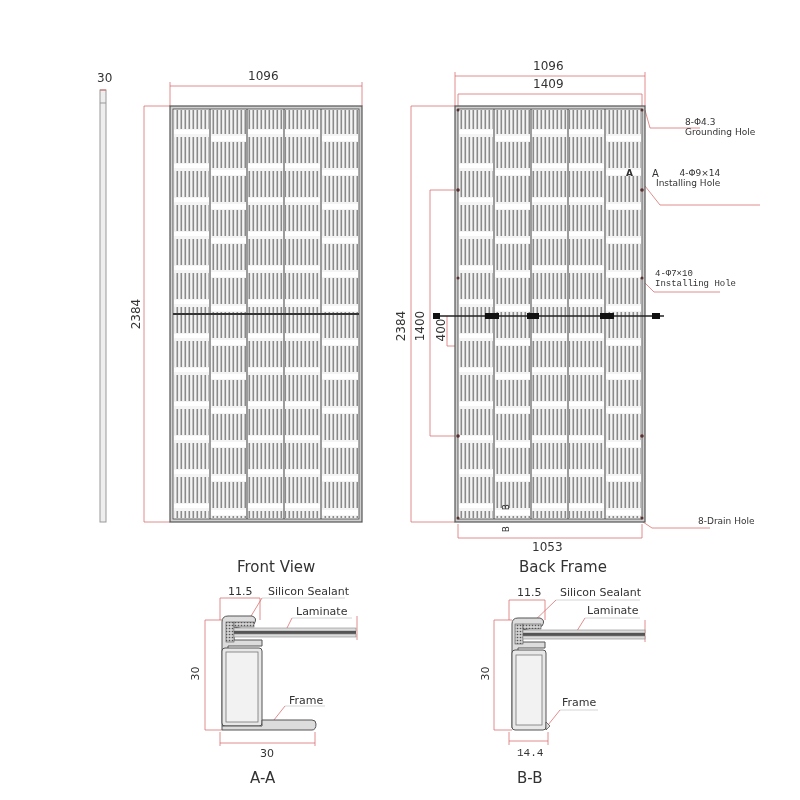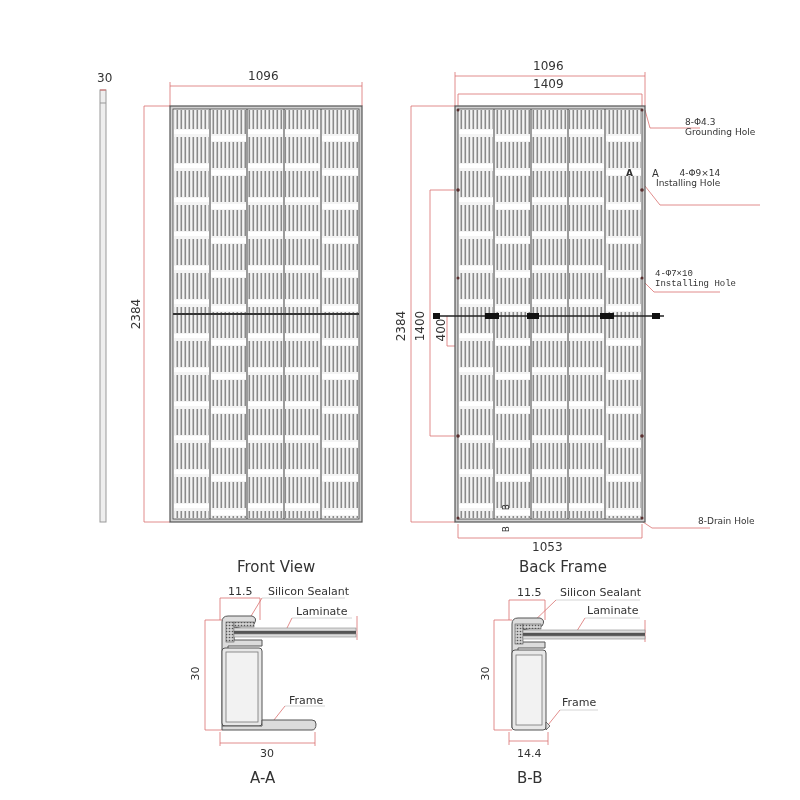--- a/index.html
+++ b/index.html
@@ -233,14 +233,14 @@
 <div class="lbl dim" style="left:289px;top:695px;font-size:11px;">Frame</div>
 <div class="lbl dim rot" style="left:188px;top:668px;font-size:11px;">30</div>
 <div class="lbl dim" style="left:260px;top:748px;font-size:11px;">30</div>
 <div class="lbl title" style="left:250px;top:771px;">A-A</div>
 
 <div class="lbl dim" style="left:517px;top:587px;font-size:11px;">11.5</div>
 <div class="lbl dim" style="left:560px;top:587px;font-size:11px;">Silicon Sealant</div>
 <div class="lbl dim" style="left:587px;top:605px;font-size:11px;">Laminate</div>
 <div class="lbl dim" style="left:562px;top:697px;font-size:11px;">Frame</div>
 <div class="lbl dim rot" style="left:478px;top:668px;font-size:11px;">30</div>
-<div class="lbl dim" style="left:517px;top:748px;font-size:11px;">14.4</div>
+<div class="lbl dim" style="left:517px;top:748px;font-size:11px;font-family:Liberation Mono, monospace;">14.4</div>
 <div class="lbl title" style="left:517px;top:771px;">B-B</div>
 
 </body></html>

